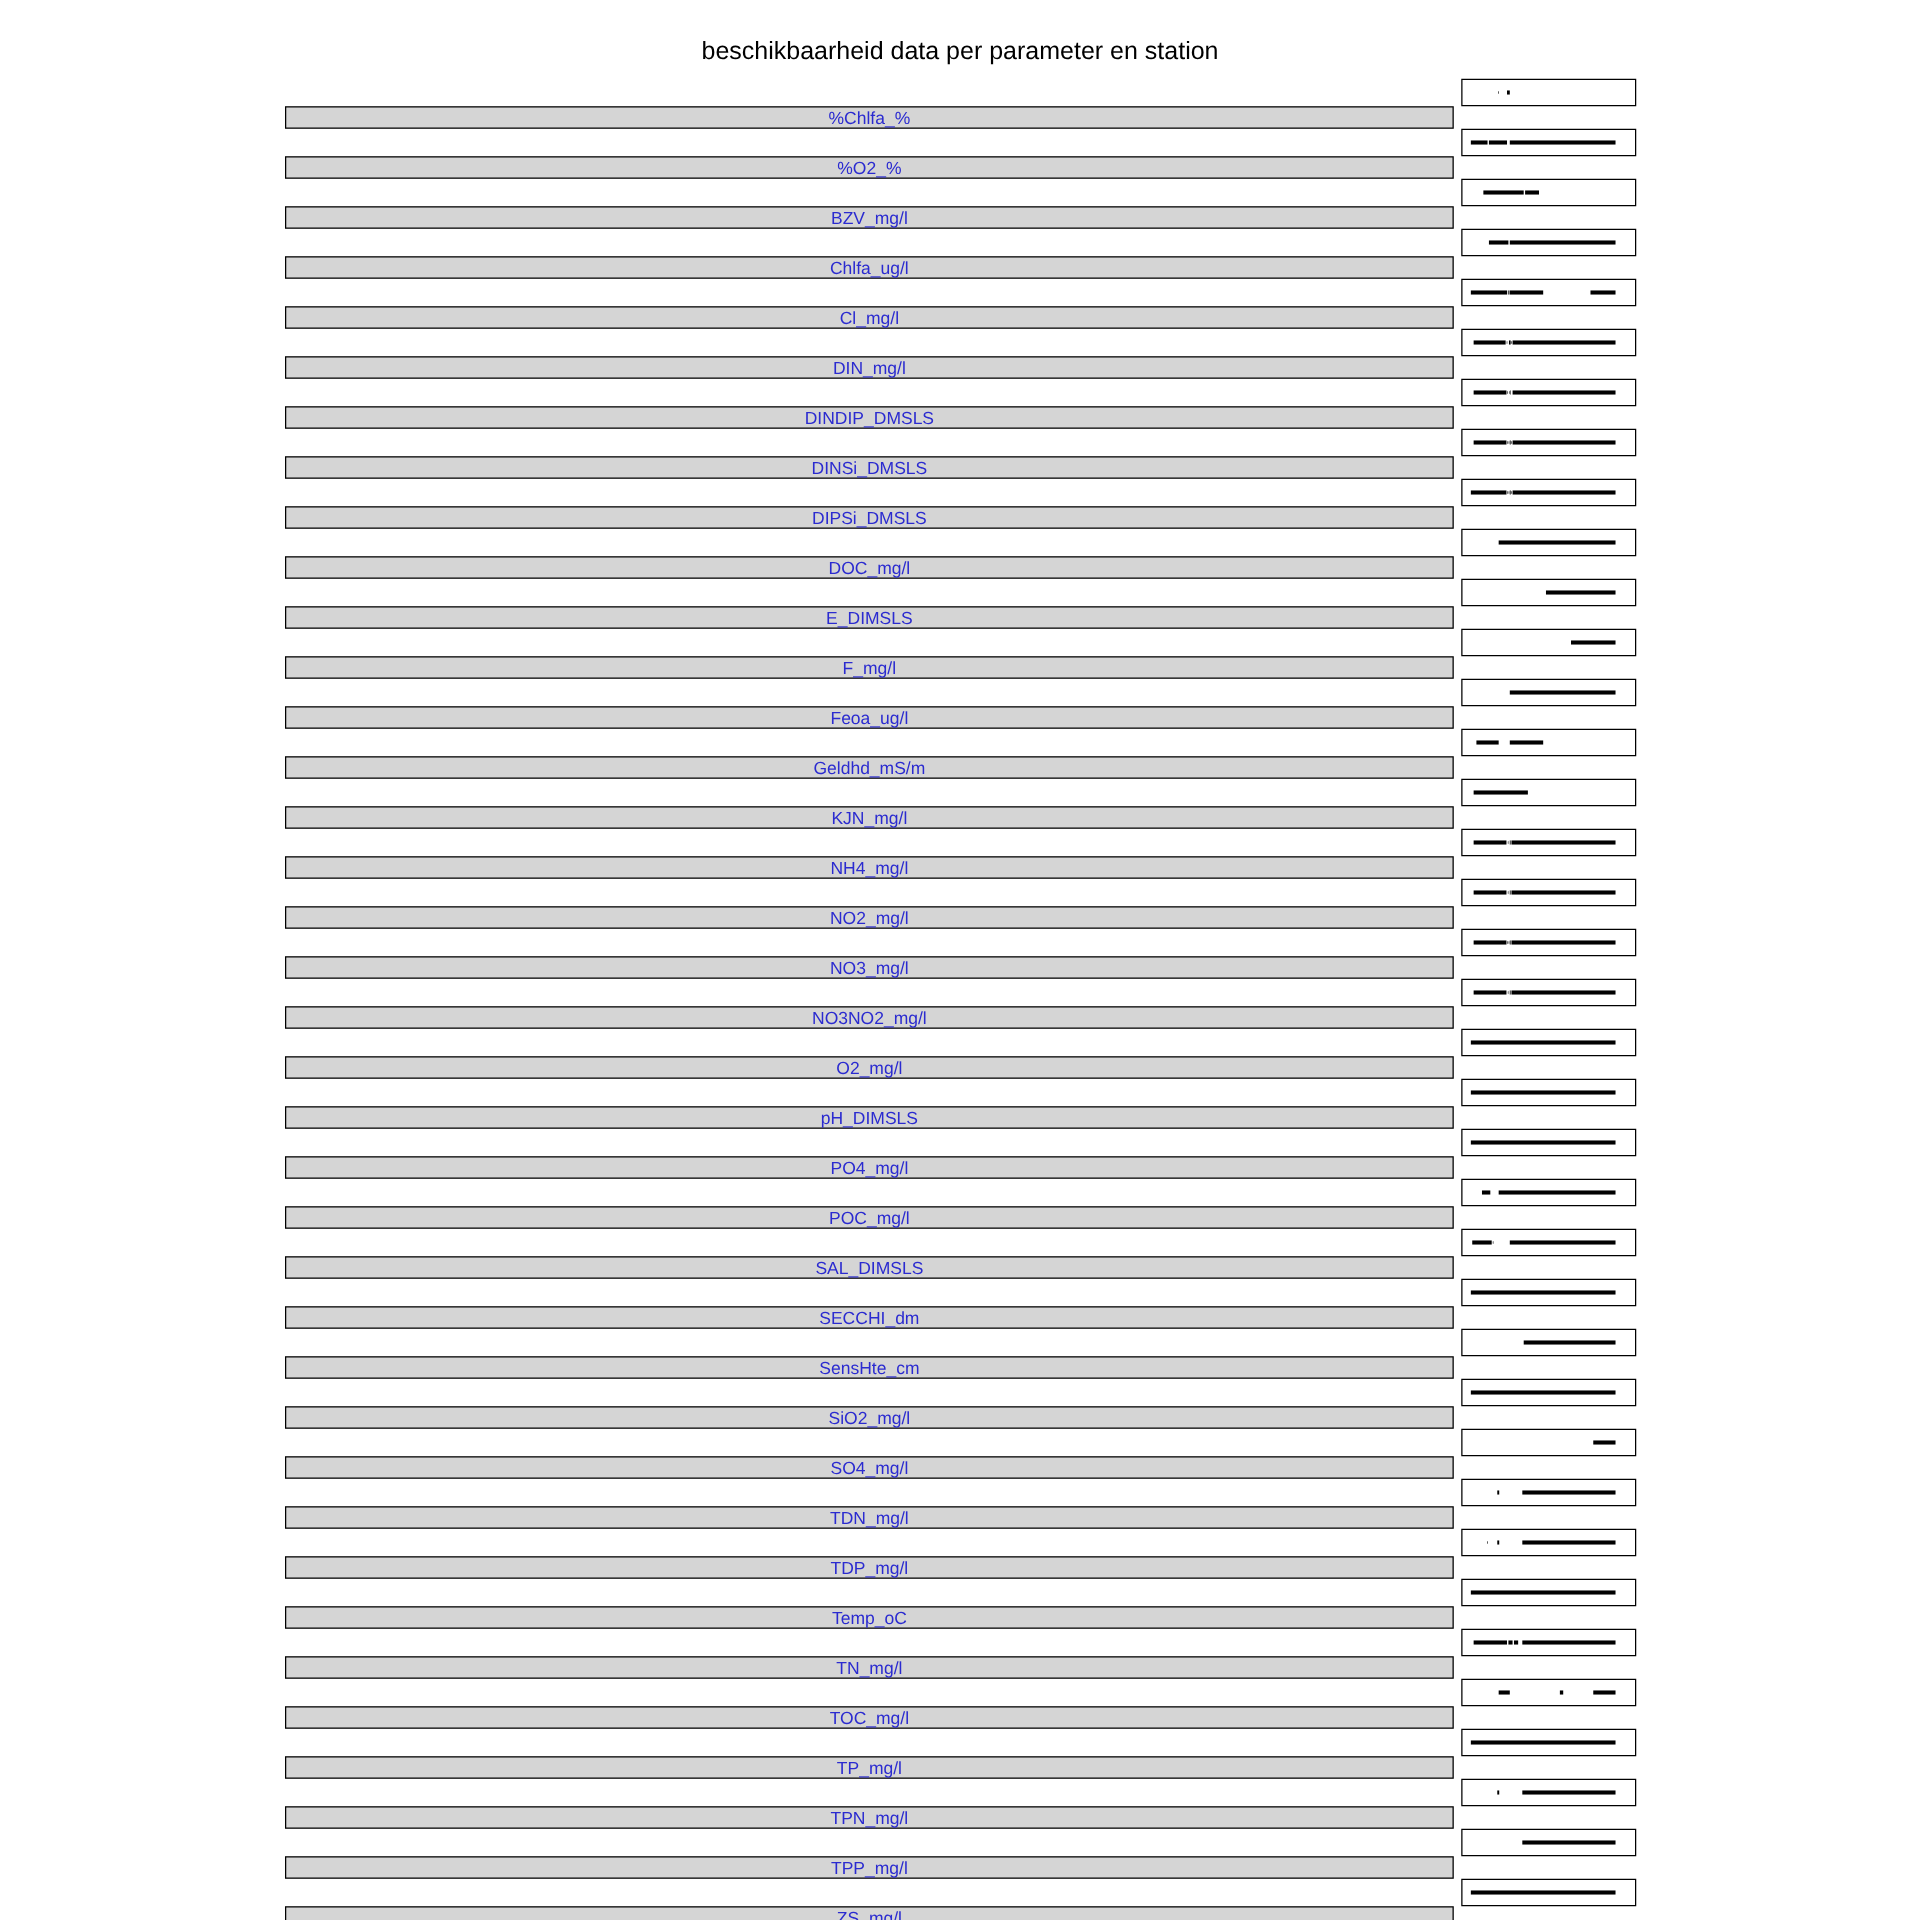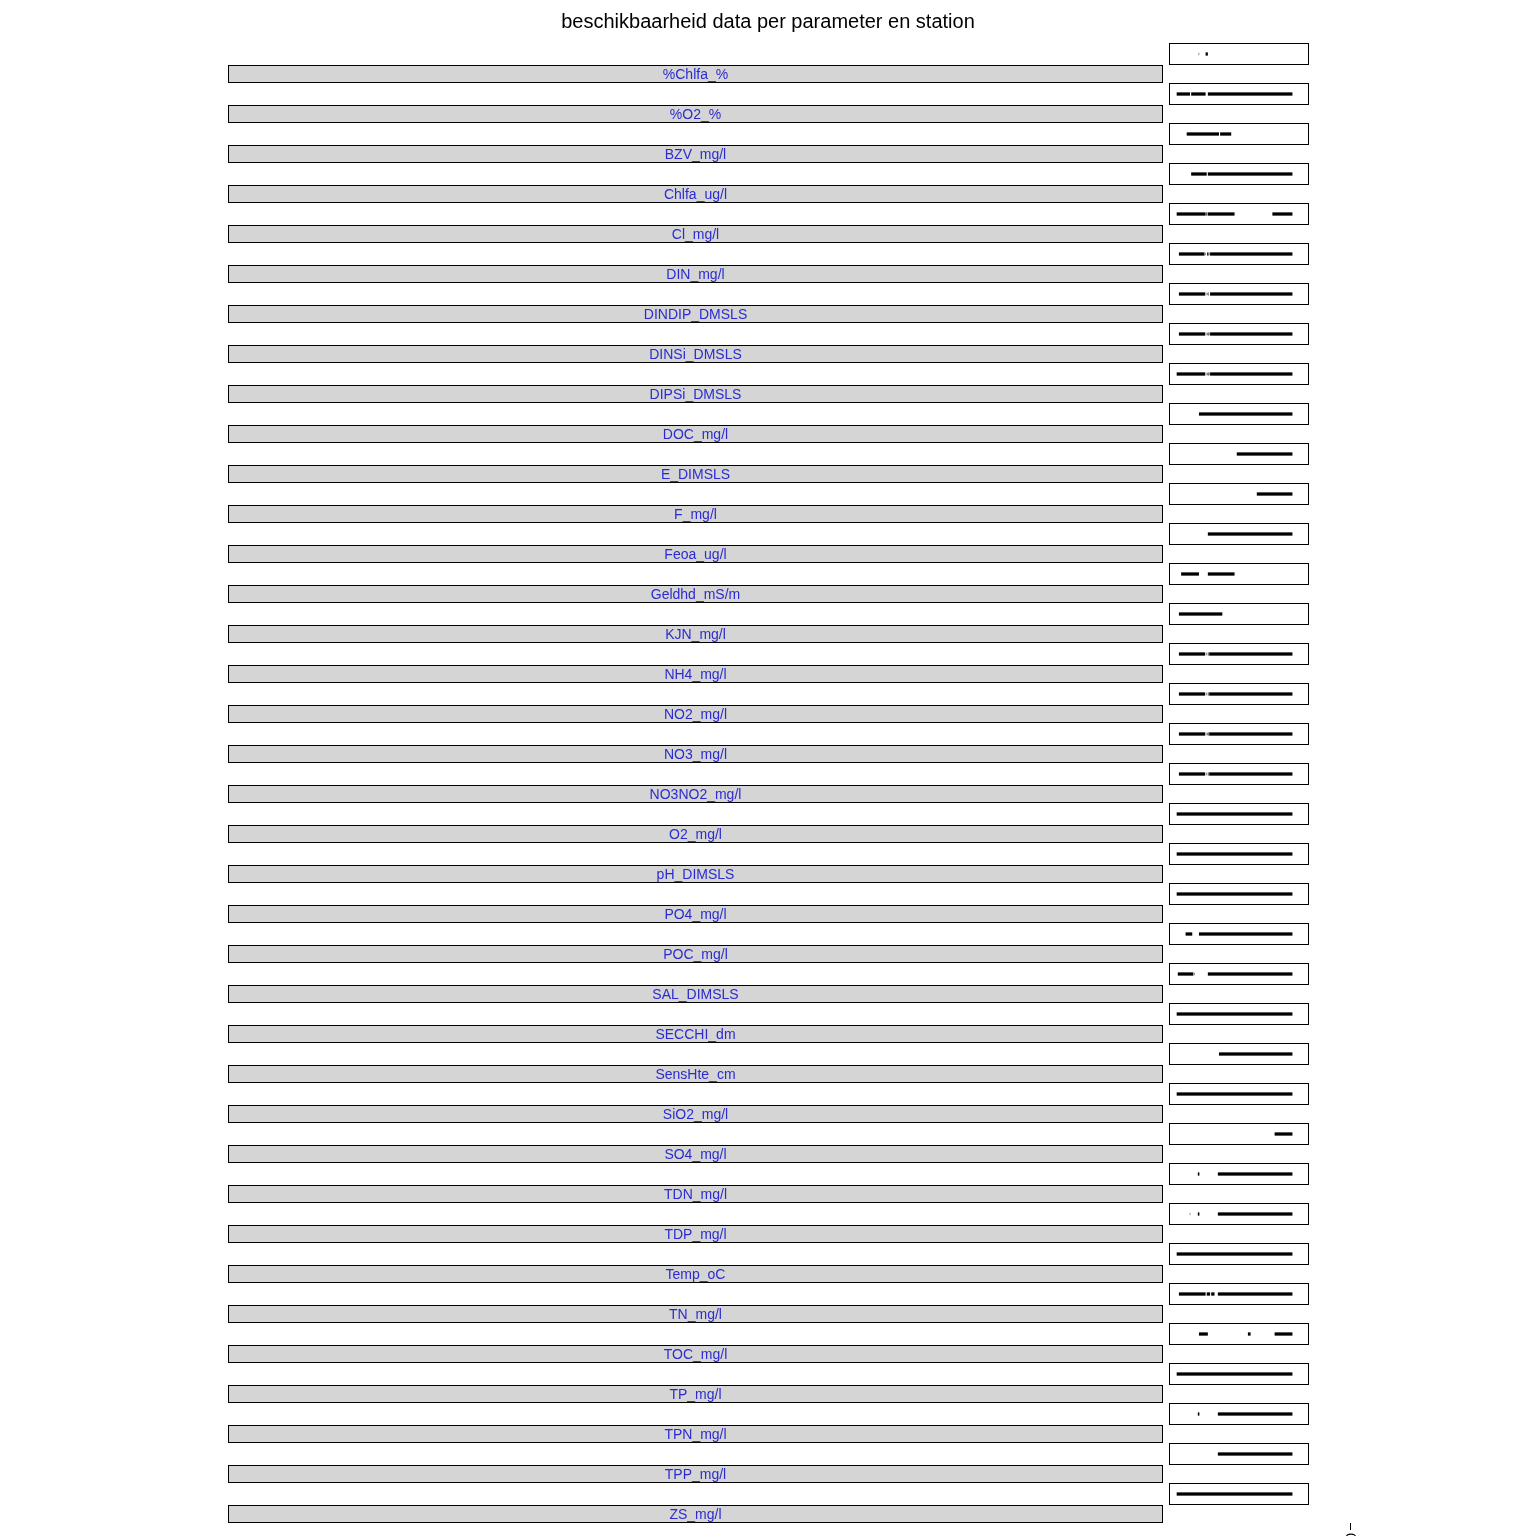--- a/index.html
+++ b/index.html
@@ -1,17 +1,17 @@
 <!DOCTYPE html>
 <html><head>
 <meta charset="utf-8">
 <style>
   html,body{margin:0;padding:0;background:#fff;font-family:Arial,Helvetica,sans-serif}
   .wrap{width:1080px;margin:0 auto;padding:8px 0 60px 0}
-  .title{text-align:center;font-size:20px;color:#000;margin:2px 0 6px 0}
+  .title{text-align:center;font-size:20px;color:#000;margin:22px 0 6px 0}
   .grid{display:grid;grid-template-columns:935px 140px;gap:0 6px}
   .col-strip,.row-strip{background:#d5d5d5;border:1px solid #000;color:#2b2bd0;
     font-size:14px;display:flex;align-items:center;justify-content:center;
     height:18px;box-sizing:border-box}
   .col-strip{height:24px}
   .panel{border:1px solid #000;height:22px;position:relative;box-sizing:border-box;
     background:#fff}
   .panel svg{position:absolute;left:0;top:0;width:100%;height:100%}
   .axis-cell{position:relative;height:60px}
   .axis-tick{position:absolute;top:0;width:1px;height:7px;background:#000}

